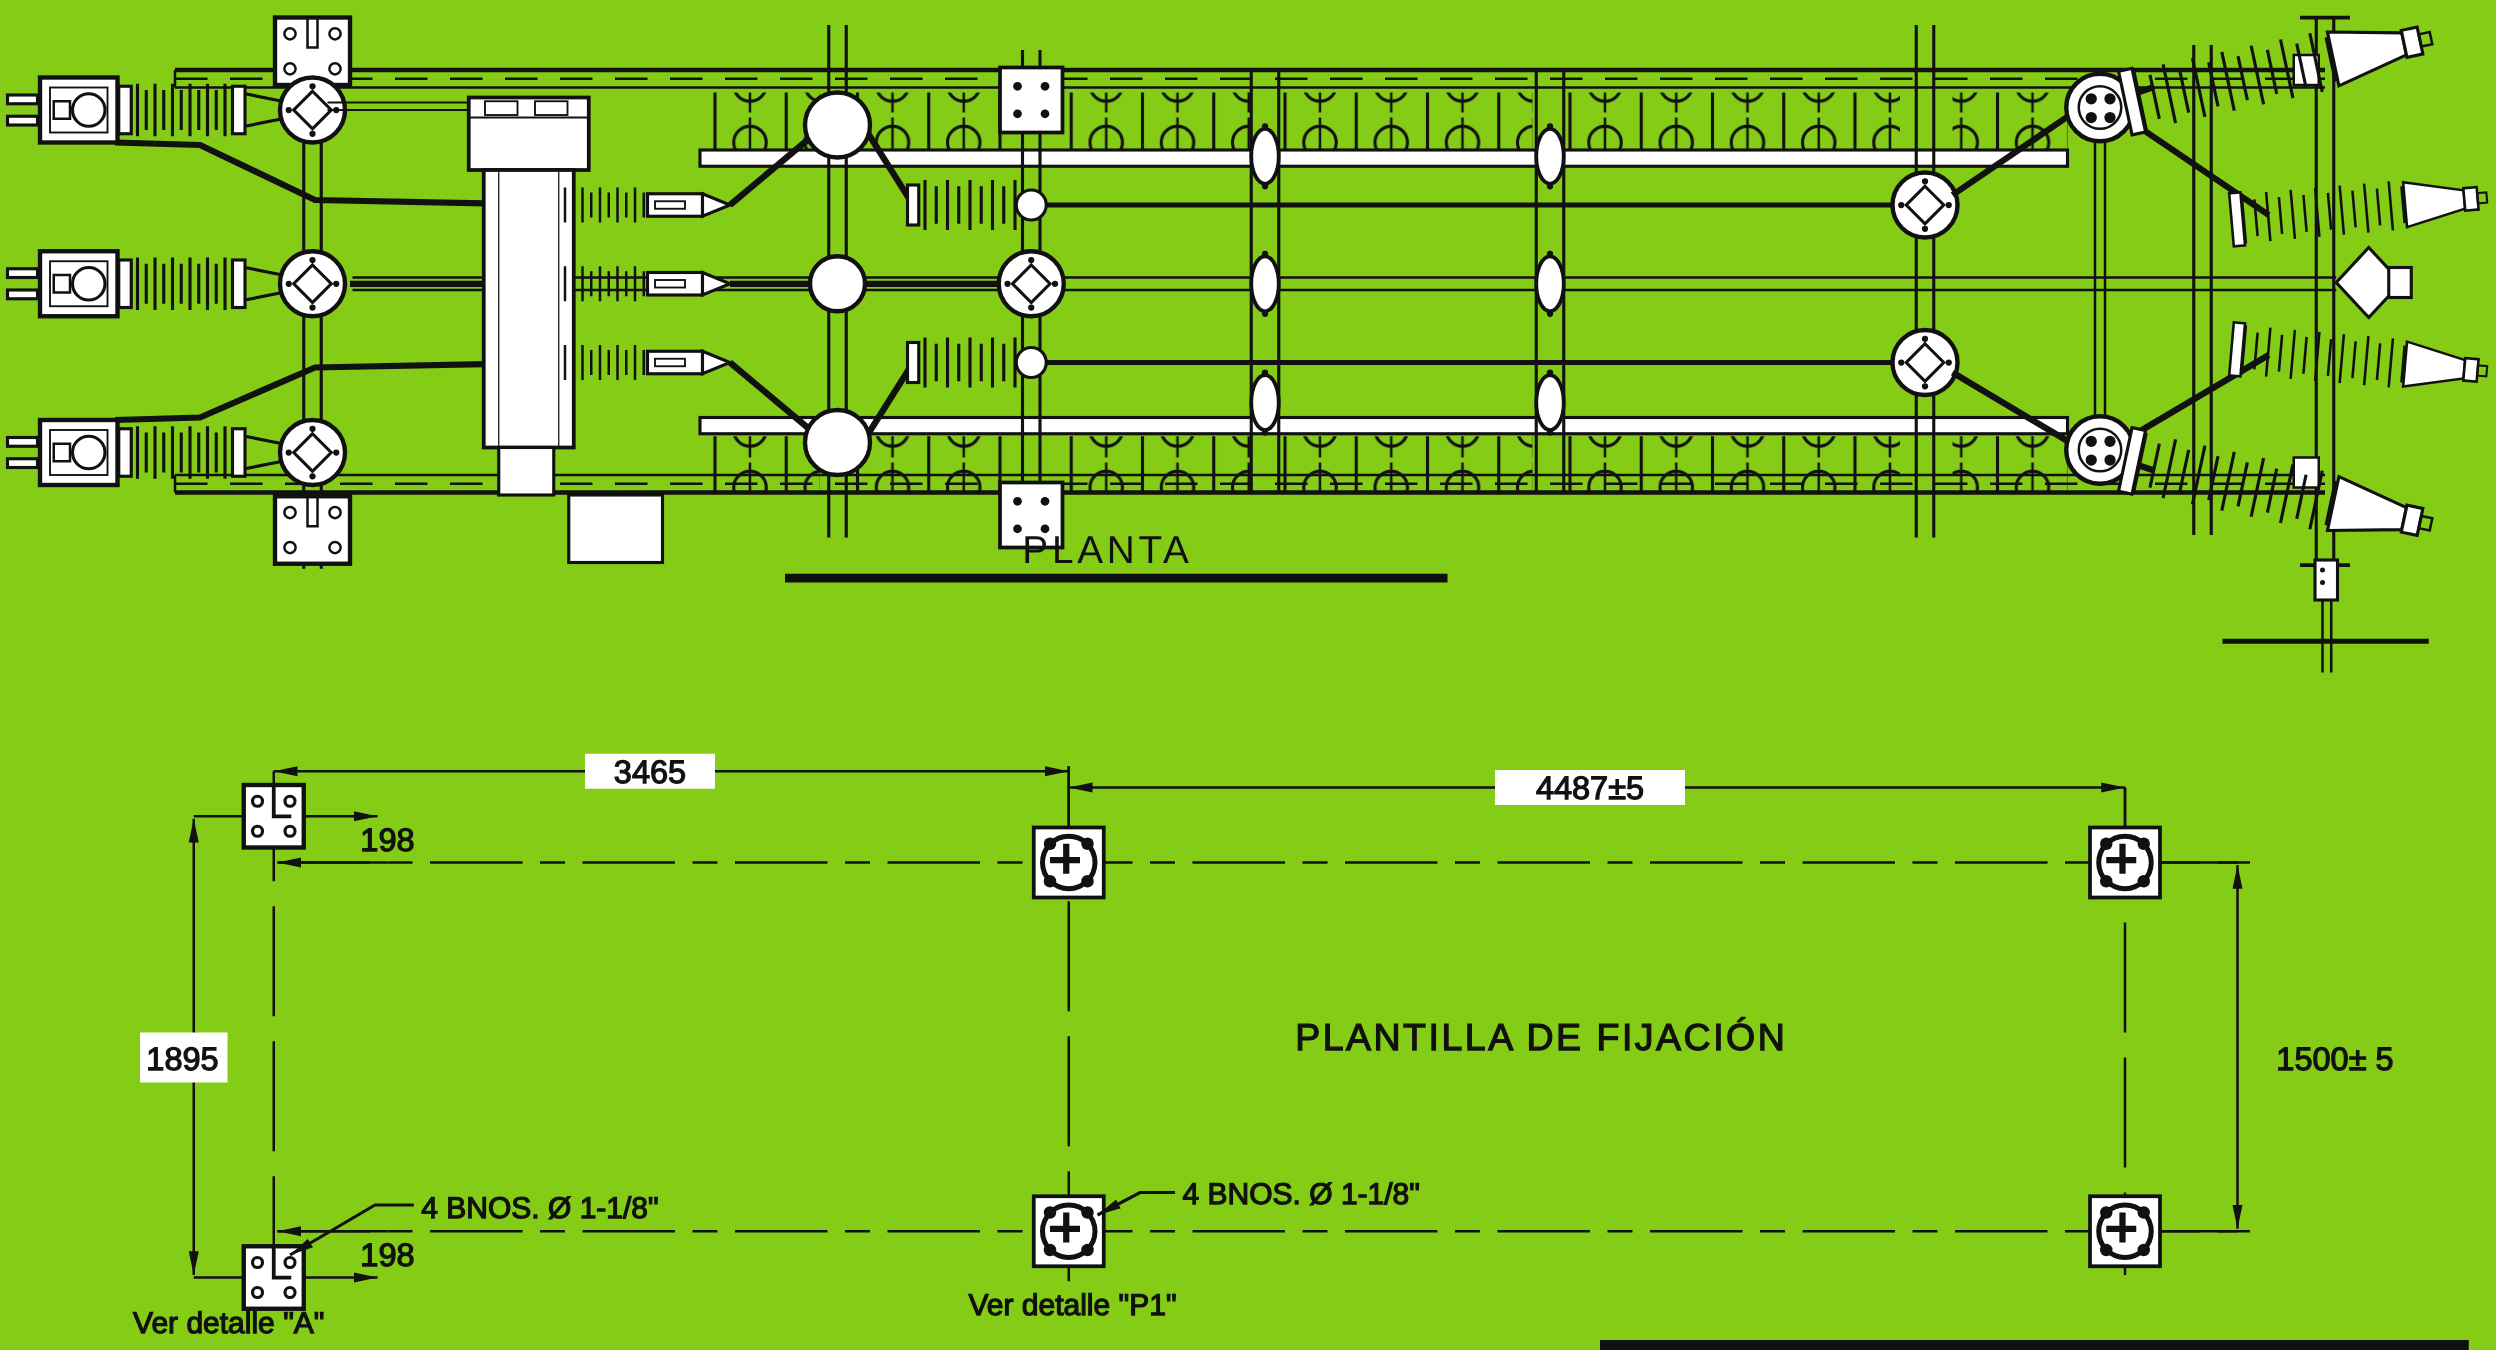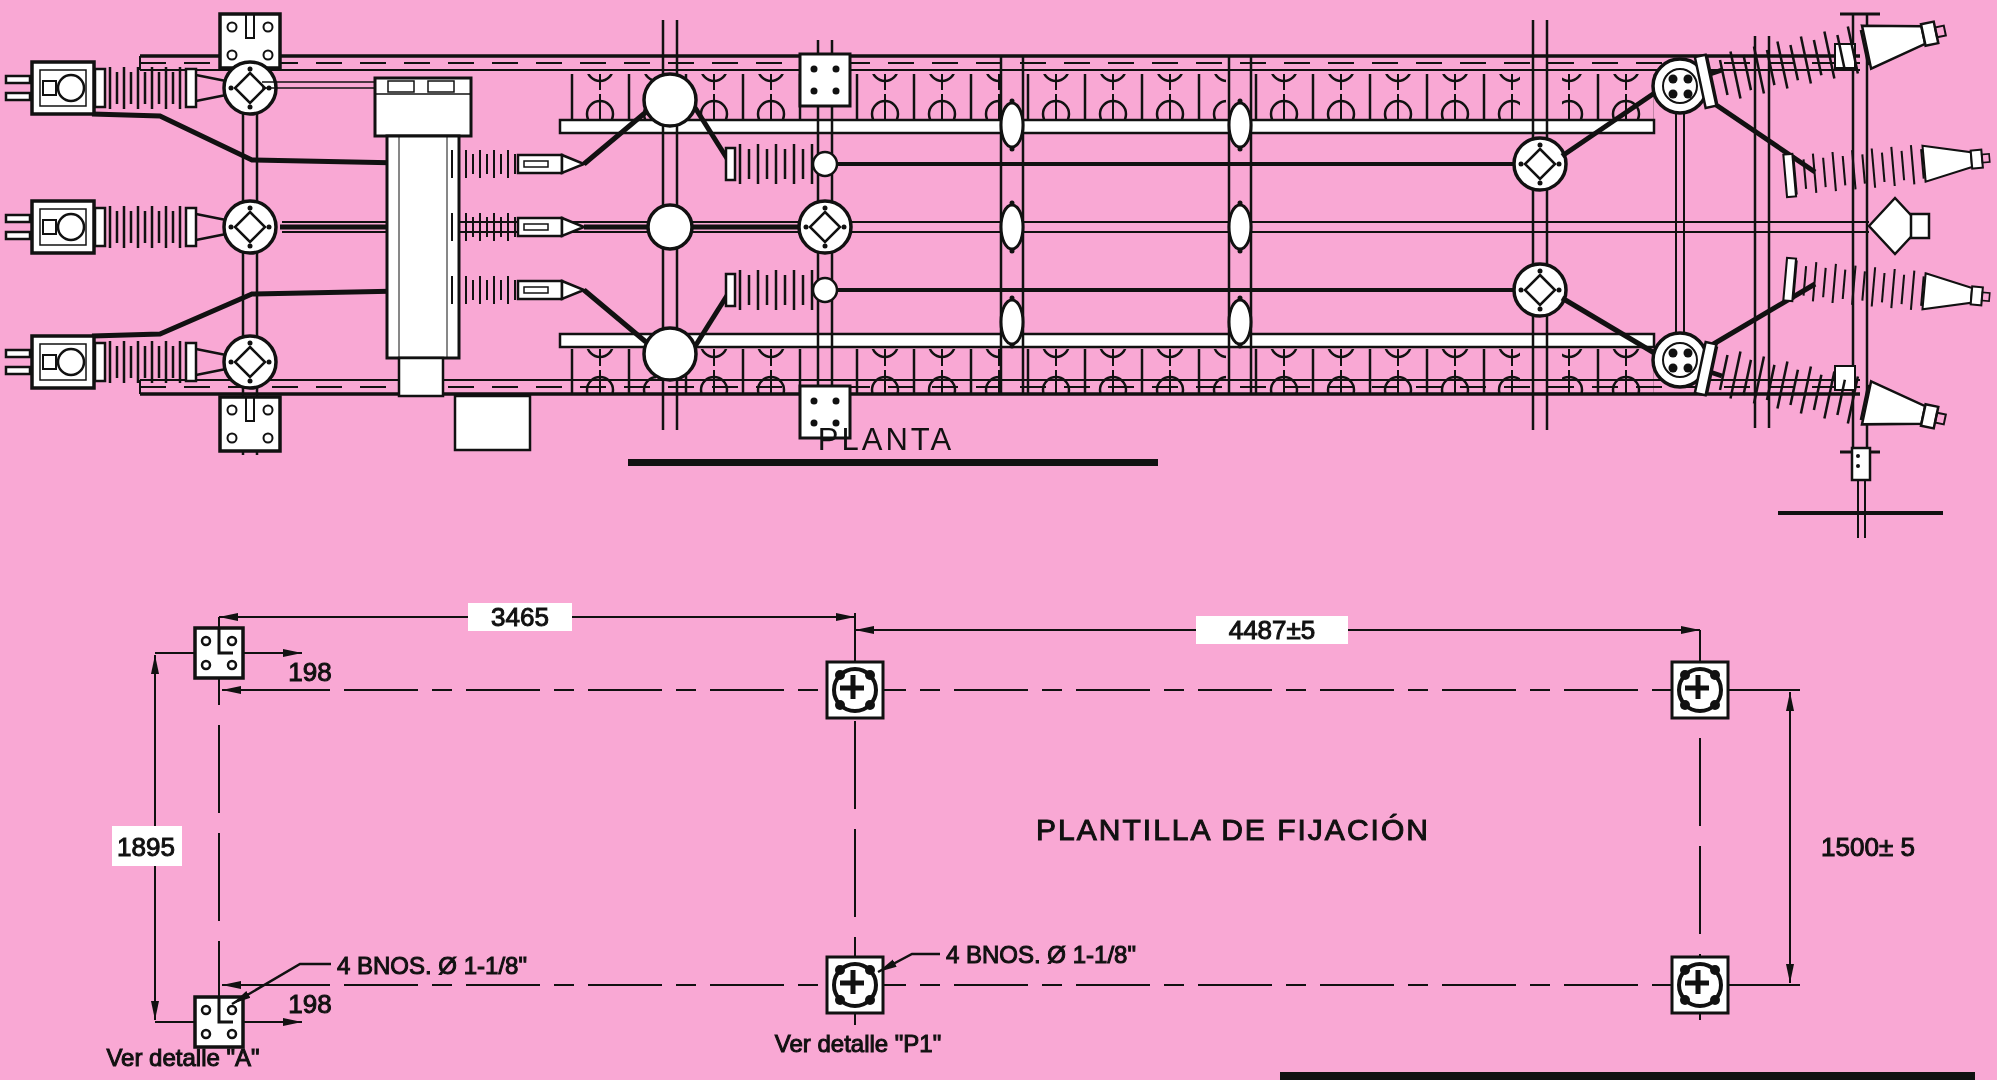--- a/index.html
+++ b/index.html
@@ -1,16 +1,16 @@
 <!DOCTYPE html>
 <html><head>
 <meta charset="utf-8">
 <style>
   html,body{margin:0;padding:0;background:#ffffff;}
-  .stage{position:relative;width:1997px;height:1080px;background:#f9a8d4;overflow:hidden;}
+  .stage{position:relative;width:1997px;height:1080px;background:#84cc16;overflow:hidden;}
   svg{display:block;}
   text{font-family:"Liberation Sans","DejaVu Sans",sans-serif;fill:#111;}
   .dim{font-size:26px;}
   .note{font-size:24px;}
   .title{font-size:31px;letter-spacing:3px;}
   .title2{font-size:30px;letter-spacing:2px;}
 </style>
 </head>
 <body>
 

